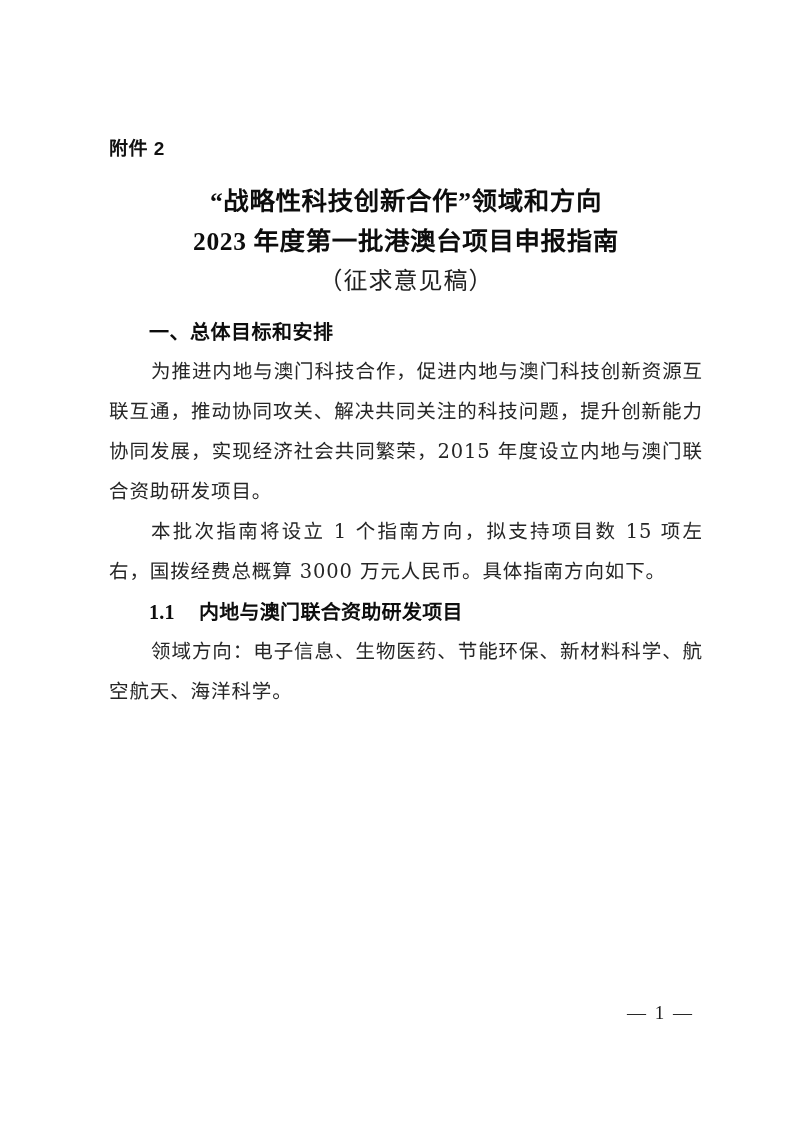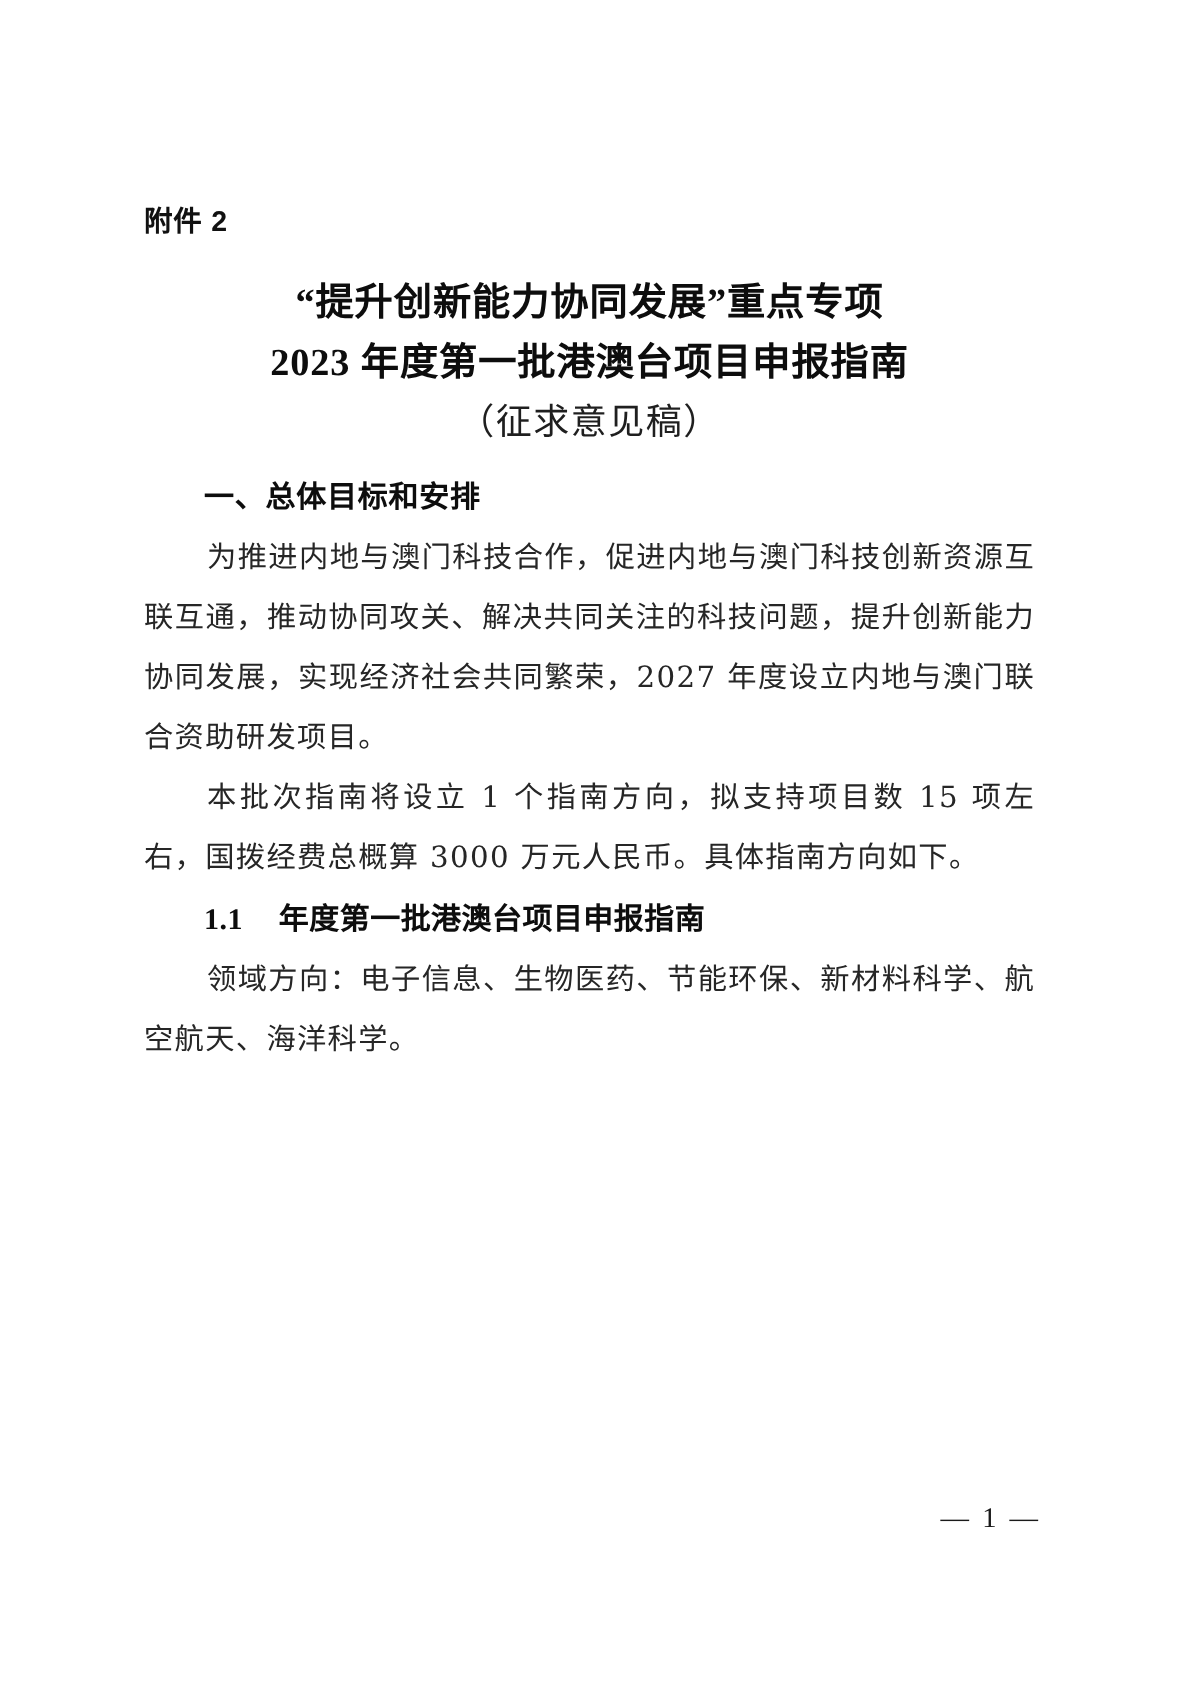--- a/index.html
+++ b/index.html
@@ -23,21 +23,21 @@
     left: 0;
     top: 0;
     width: 794px;
     height: 1123px;
     background: #ffffff;
   }
 
   
   .content {
     position: absolute;
-    left: 96px;
+    left: 109px;
     top: 136px;
     width: 594px;
   }
 
   
   .attachment-label {
     font-family: "Liberation Sans", "DejaVu Sans", sans-serif;
     font-weight: bold;
     font-size: 19px;
     line-height: 26px;
@@ -136,36 +136,36 @@
 </head>
 <body>
 
 <div class="page">
 
   <div class="content">
 
     <p class="attachment-label">附件 2</p>
 
     <div class="doc-title">
-      <div class="doc-title-line">“提升创新能力协同发展”重点专项</div>
+      <div class="doc-title-line">“战略性科技创新合作”领域和方向</div>
       <div class="doc-title-line">2023 年度第一批港澳台项目申报指南</div>
     </div>
 
     <p class="doc-subtitle">（征求意见稿）</p>
 
     <h2 class="section-heading spaced-above">一、总体目标和安排</h2>
 
 
-    <p class="body-para">为推进内地与澳门科技合作，促进内地与澳门科技创新资源互联互通，推动协同攻关、解决共同关注的科技问题，提升创新能力协同发展，实现经济社会共同繁荣，2027 年度设立内地与澳门联合资助研发项目。</p>
+    <p class="body-para">为推进内地与澳门科技合作，促进内地与澳门科技创新资源互联互通，推动协同攻关、解决共同关注的科技问题，提升创新能力协同发展，实现经济社会共同繁荣，2015 年度设立内地与澳门联合资助研发项目。</p>
 
 
     <p class="body-para tight">本批次指南将设立 1 个指南方向，拟支持项目数 15 项左右，国拨经费总概算 3000 万元人民币。具体指南方向如下。</p>
 
     <h3 class="sub-heading">
-      <span class="num">1.1</span><span>年度第一批港澳台项目申报指南</span>
+      <span class="num">1.1</span><span>内地与澳门联合资助研发项目</span>
     </h3>
 
 
     <p class="body-para">领域方向：电子信息、生物医药、节能环保、新材料科学、航空航天、海洋科学。</p>
 
   </div>
 
   <div class="page-number">— 1 —</div>
 
 </div>

